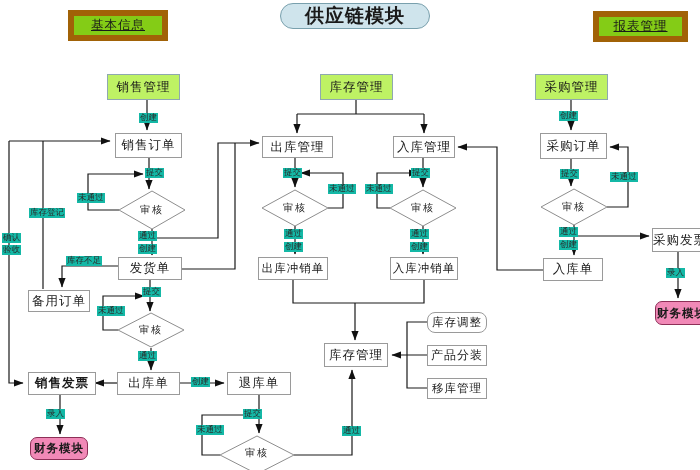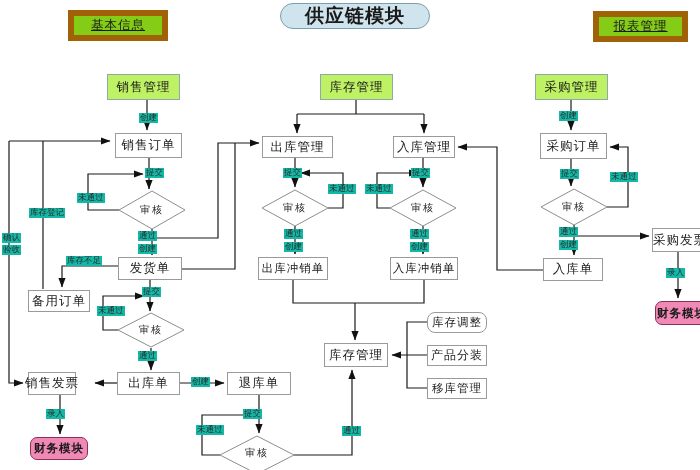--- a/index.html
+++ b/index.html
@@ -110,21 +110,21 @@
   <div class="node white" style="left:262px;top:136px;width:71px;height:22px;">出库管理</div>
   <div class="node white" style="left:393px;top:136px;width:62px;height:22px;text-align:right;">入库管理</div>
   <div class="node white" style="left:540px;top:133px;width:67px;height:26px;">采购订单</div>
   <div class="node white" style="left:118px;top:257px;width:64px;height:23px;">发货单</div>
   <div class="node white" style="left:28px;top:290px;width:62px;height:22px;">备用订单</div>
   <div class="node white" style="left:258px;top:257px;width:70px;height:23px;font-size:11.5px;">出库冲销单</div>
   <div class="node white" style="left:390px;top:257px;width:68px;height:23px;font-size:11.5px;">入库冲销单</div>
   <div class="node white" style="left:543px;top:258px;width:60px;height:23px;">入库单</div>
   <div class="node white" style="left:652px;top:228px;width:56px;height:24px;">采购发票</div>
   <div class="node pink" style="left:655px;top:301px;width:54px;height:24px;">财务模块</div>
-  <div class="node white" style="left:28px;top:372px;width:48px;height:23px;">销售发票</div>
+  <div class="node white" style="left:28px;top:372px;width:68px;height:23px;font-weight:bold;">销售发票</div>
   <div class="node white" style="left:117px;top:372px;width:63px;height:23px;">出库单</div>
   <div class="node white" style="left:227px;top:372px;width:64px;height:23px;">退库单</div>
   <div class="node white" style="left:324px;top:343px;width:64px;height:24px;">库存管理</div>
   <div class="node white" style="left:427px;top:312px;width:60px;height:21px;font-size:11.5px;border-radius:8px;">库存调整</div>
   <div class="node white" style="left:427px;top:345px;width:60px;height:21px;font-size:12px;">产品分装</div>
   <div class="node white" style="left:427px;top:378px;width:60px;height:21px;font-size:11.5px;">移库管理</div>
   <div class="node pink" style="left:30px;top:437px;width:58px;height:23px;">财务模块</div>
 
   <div class="dtext" style="left:152px;top:210px;">审核</div>
   <div class="dtext" style="left:295px;top:208px;">审核</div>

